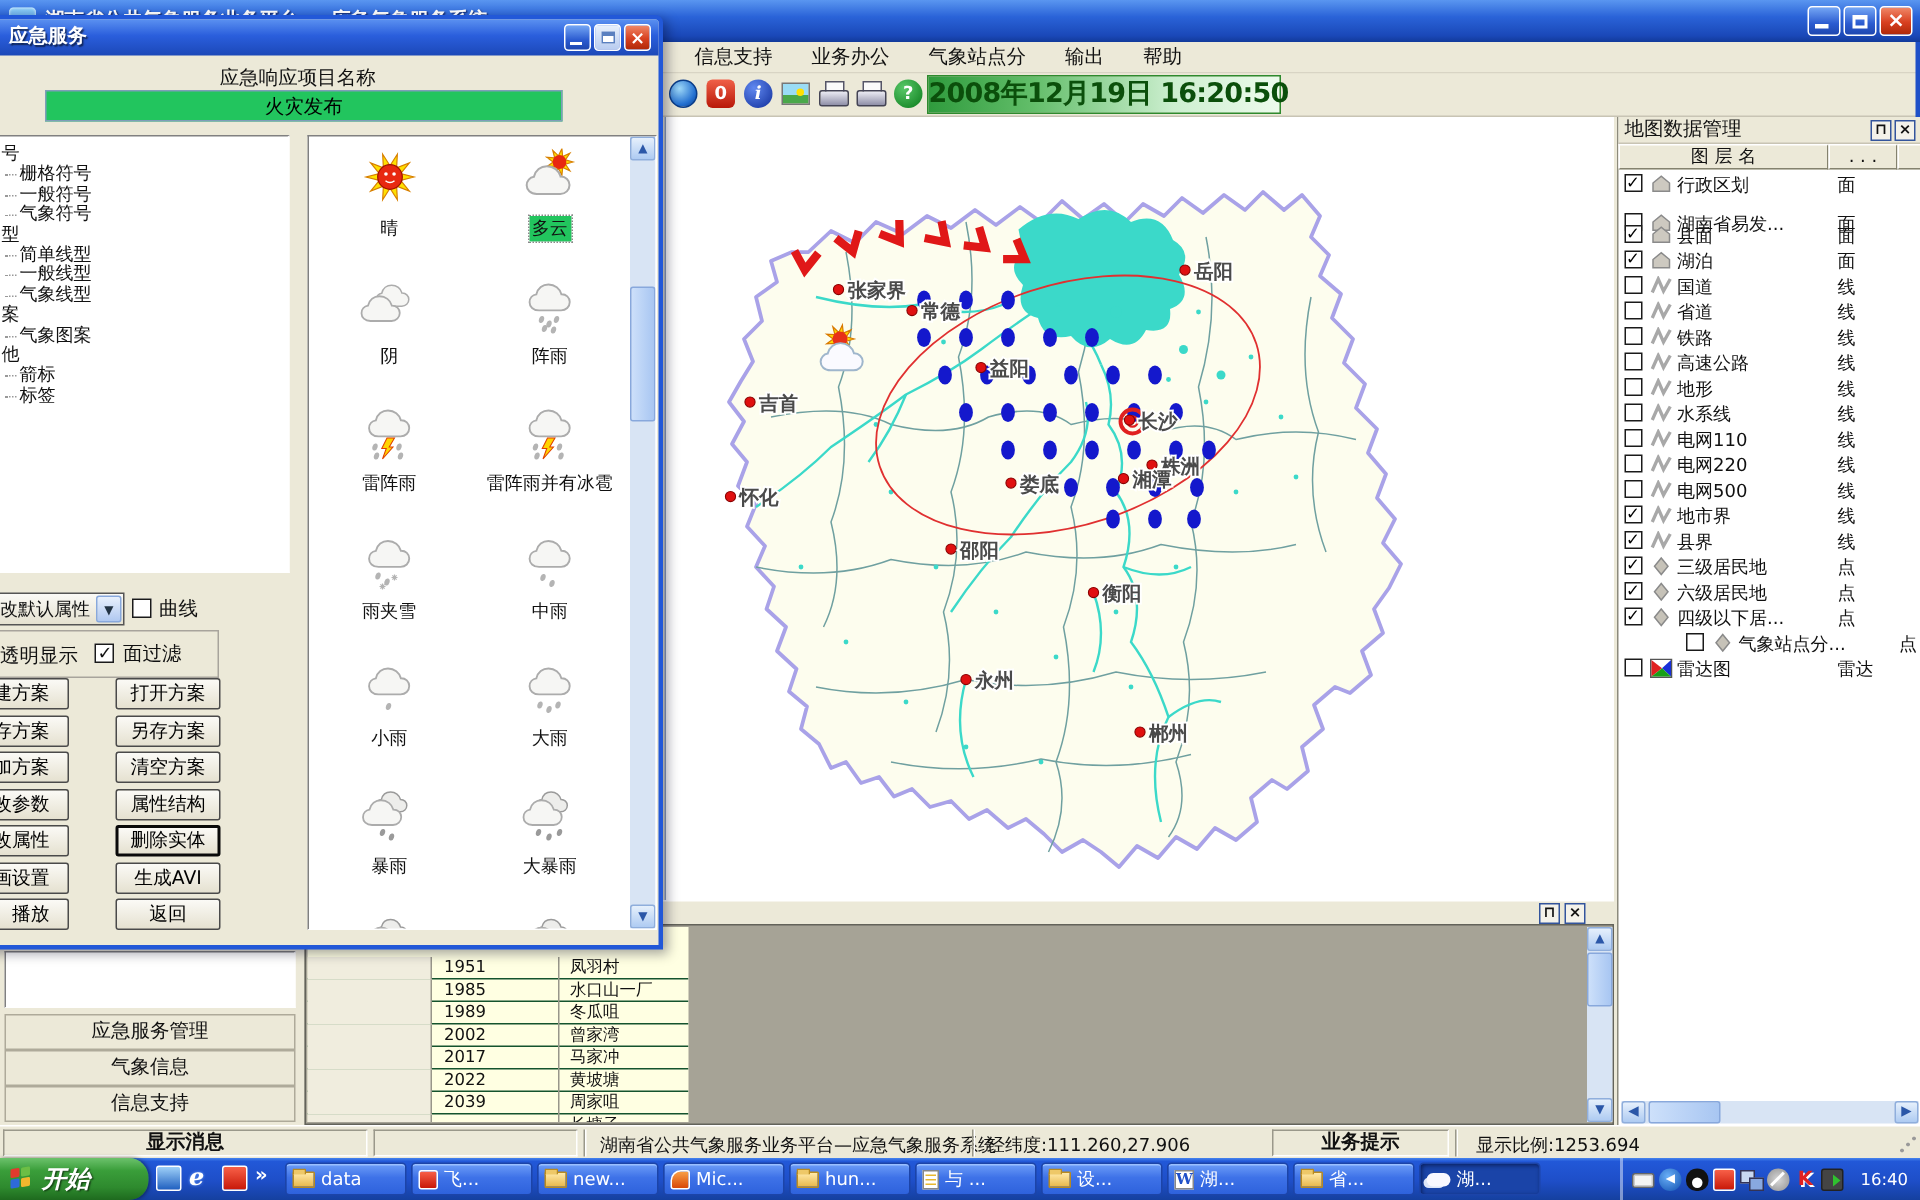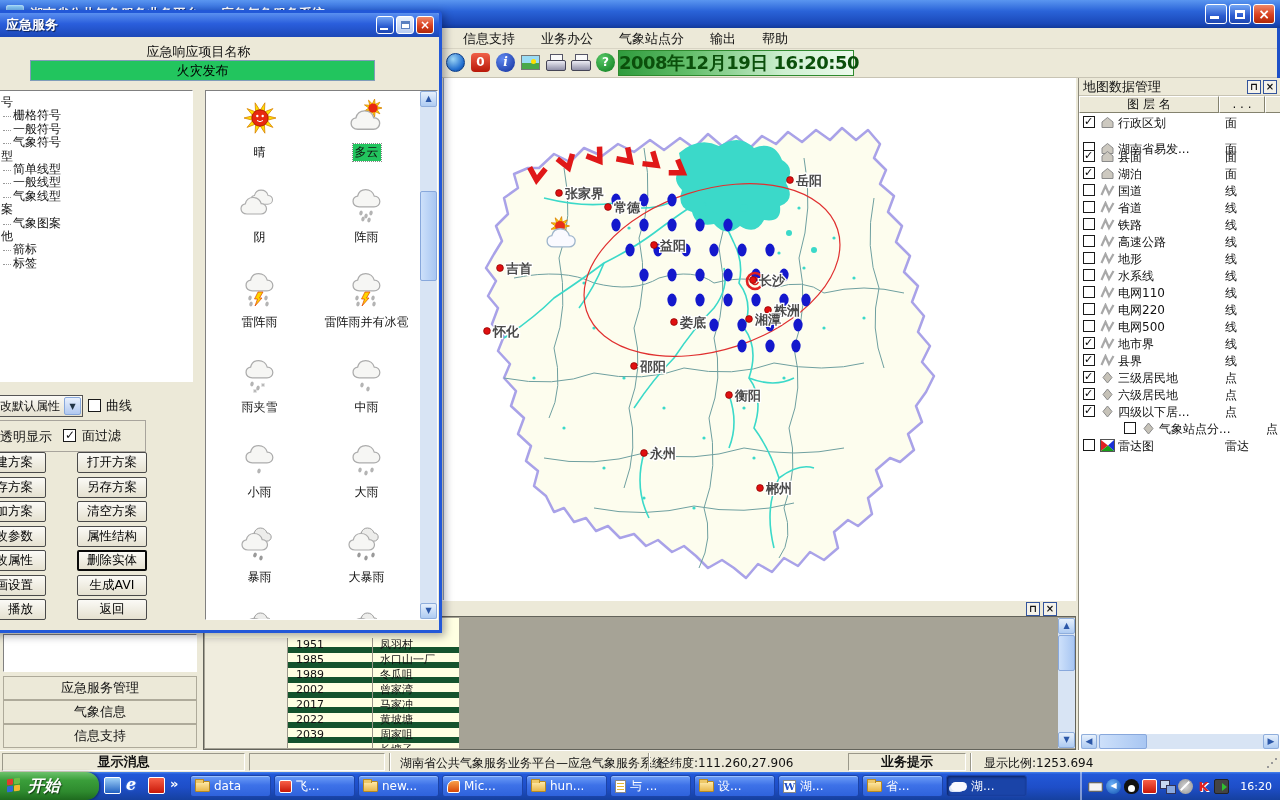--- a/index.html
+++ b/index.html
@@ -43,21 +43,21 @@
 
 #lp-list{left:3px;top:634px;width:194px;height:38px;background:#fff;border:1px solid;border-color:#808080 #fff #fff #808080}
 .lp-btn{left:3px;width:194px;height:24px;background:#ECE9D8;border:1px solid #AEAA9A;text-align:center;line-height:22px;font-size:13px;cursor:default}
 
 
 #bottom-panel{left:203px;top:600px;width:873px;height:150px;background:#ECE9D8}
 #bp-header{left:0;top:0;width:873px;height:16px;background:#ECE9D8;border-top:1px solid #fff}
 .mini-btn{width:14px;height:14px;background:#F4F2EA;border:1px solid #33549C;text-align:center;line-height:11px;font-size:10px;font-weight:bold;color:#111}
 #bp-content{left:0;top:16px;width:873px;height:134px;border:1px solid #63635A;background:#A6A396}
 #bp-table{left:1px;top:1px;width:254px;height:130px;background:#FFFFE2;overflow:hidden}
-.bt-row{position:absolute;left:0;width:254px;height:15px;border-bottom:6px solid #14532d}
+.bt-row{position:absolute;left:0;width:254px;height:15px;border-bottom:1px solid #14532d}
 .bt-gut{position:absolute;left:0;top:0;width:83px;height:15px;background:#F0EDDE;border-right:1px solid #98968A}
 .bt-num{position:absolute;left:84px;top:0;width:84px;height:15px;padding-left:7px;font-size:11px;line-height:14px;border-right:1px solid #98968A}
 .bt-name{position:absolute;left:169px;top:0;width:85px;height:15px;padding-left:6px;font-size:11px;line-height:14px}
 #bp-vscroll{left:854px;top:1px;width:17px;height:130px;background:#D8E4F4}
 .sc-btn{position:absolute;left:0;width:17px;height:16px;background:linear-gradient(#E6F0FC,#AECBF2);border:1px solid #8FAEDC;border-radius:2px;color:#2B57A8;font-size:8px;text-align:center;line-height:14px}
 .sc-thumb{position:absolute;background:linear-gradient(90deg,#CDE0FA,#A8C6F2);border:1px solid #88A8DC;border-radius:2px}
 
 
 #right-panel{left:1078px;top:78px;width:202px;height:672px;background:#fff;border-left:1px solid #8C8A7C}
 #rp-header{left:0;top:0;width:202px;height:18px;background:#ECE9D8;border-bottom:1px solid #C8C4B4;font-size:13px;line-height:17px;padding-left:4px}
@@ -649,21 +649,21 @@
     </div>
   <div id="tray" class="abs">
     <span class="tray-ic tr-kbd"></span>
       <span class="tray-ic tr-back">◀</span>
       <span class="tray-ic tr-qq"></span>
       <span class="tray-ic tb-red"></span>
       <span class="tray-ic tr-net"></span>
       <span class="tray-ic tr-mute"></span>
       <span class="tray-ic tr-kav">K</span>
       <span class="tray-ic tr-disk"></span>
-      <span id="tray-clock">16:20</span>
+      <span id="tray-clock">16:40</span>
   </div>
 </div>
 
 <div id="dialog" class="abs">
   <div id="dlg-titlebar" class="abs">
     <div id="dlg-title" class="abs">应急服务</div>
     <div class="dlg-btns abs">
       <div class="dbtn">
           <span class="g-min"></span>
         </div>

